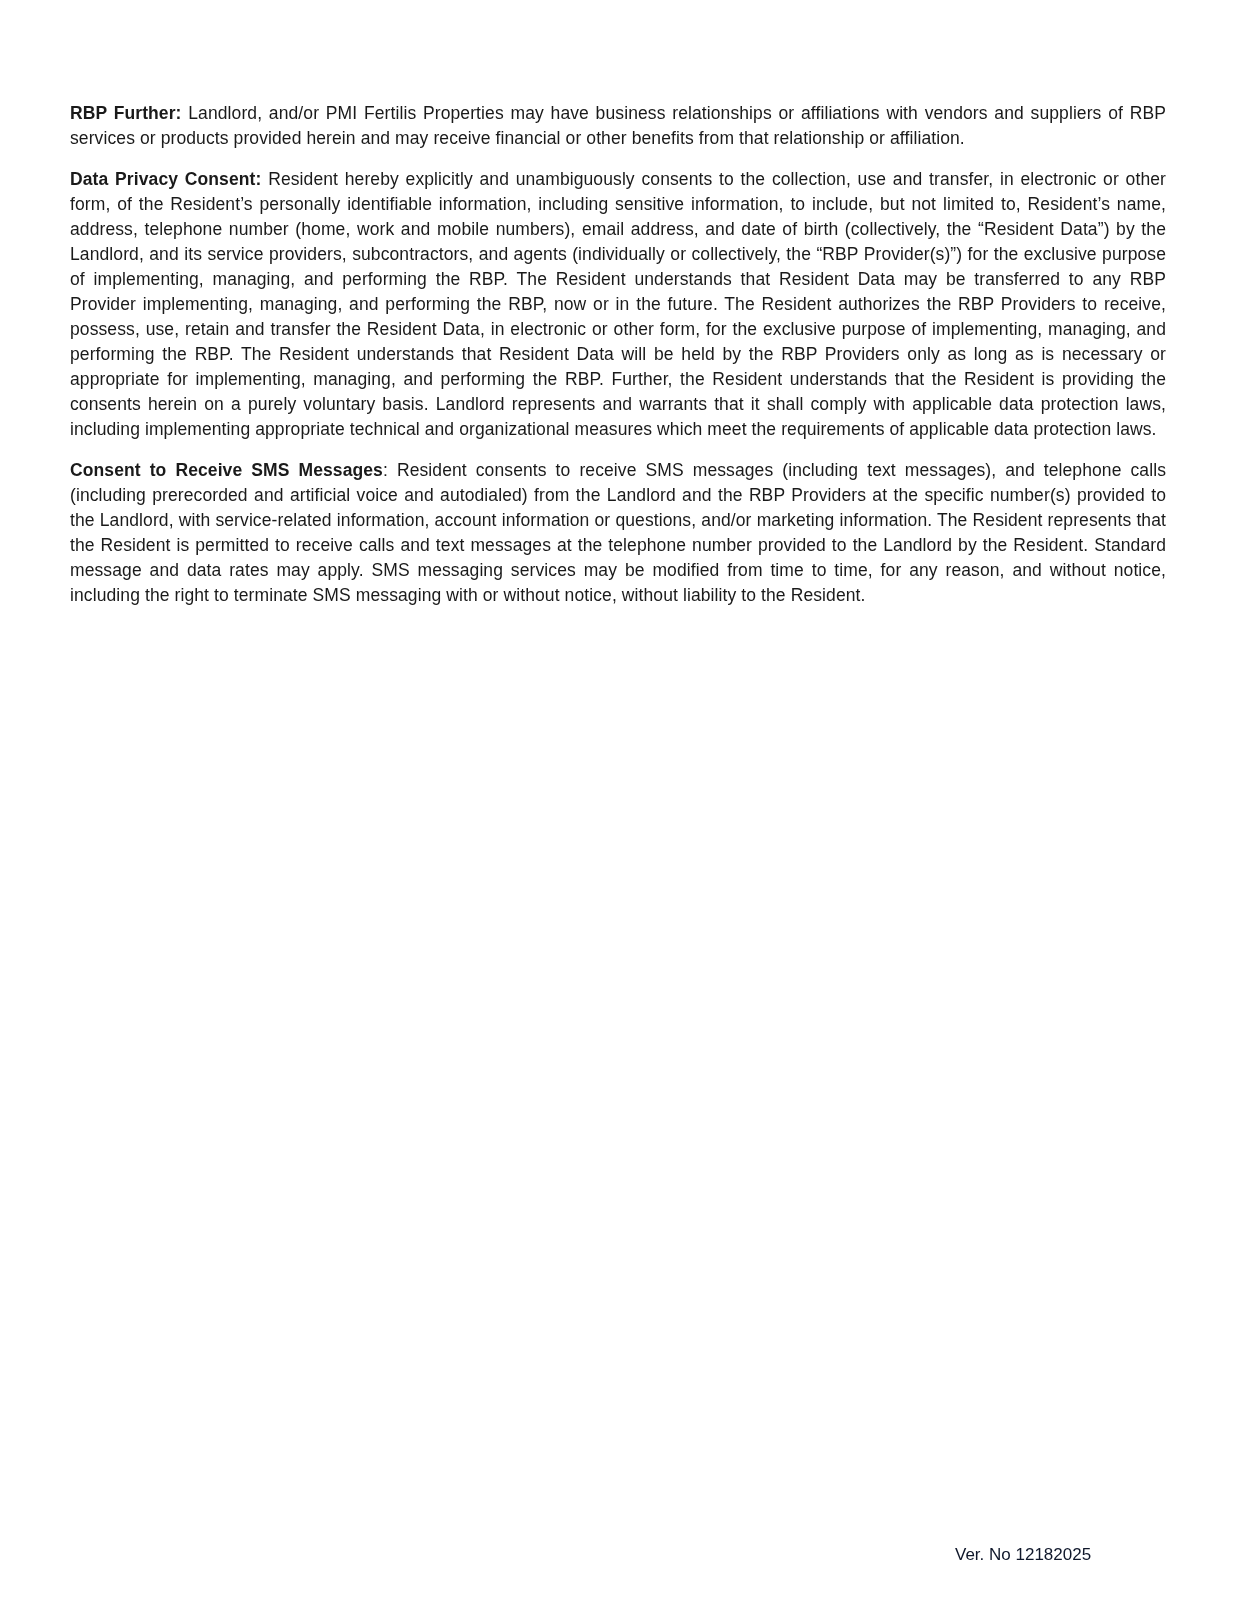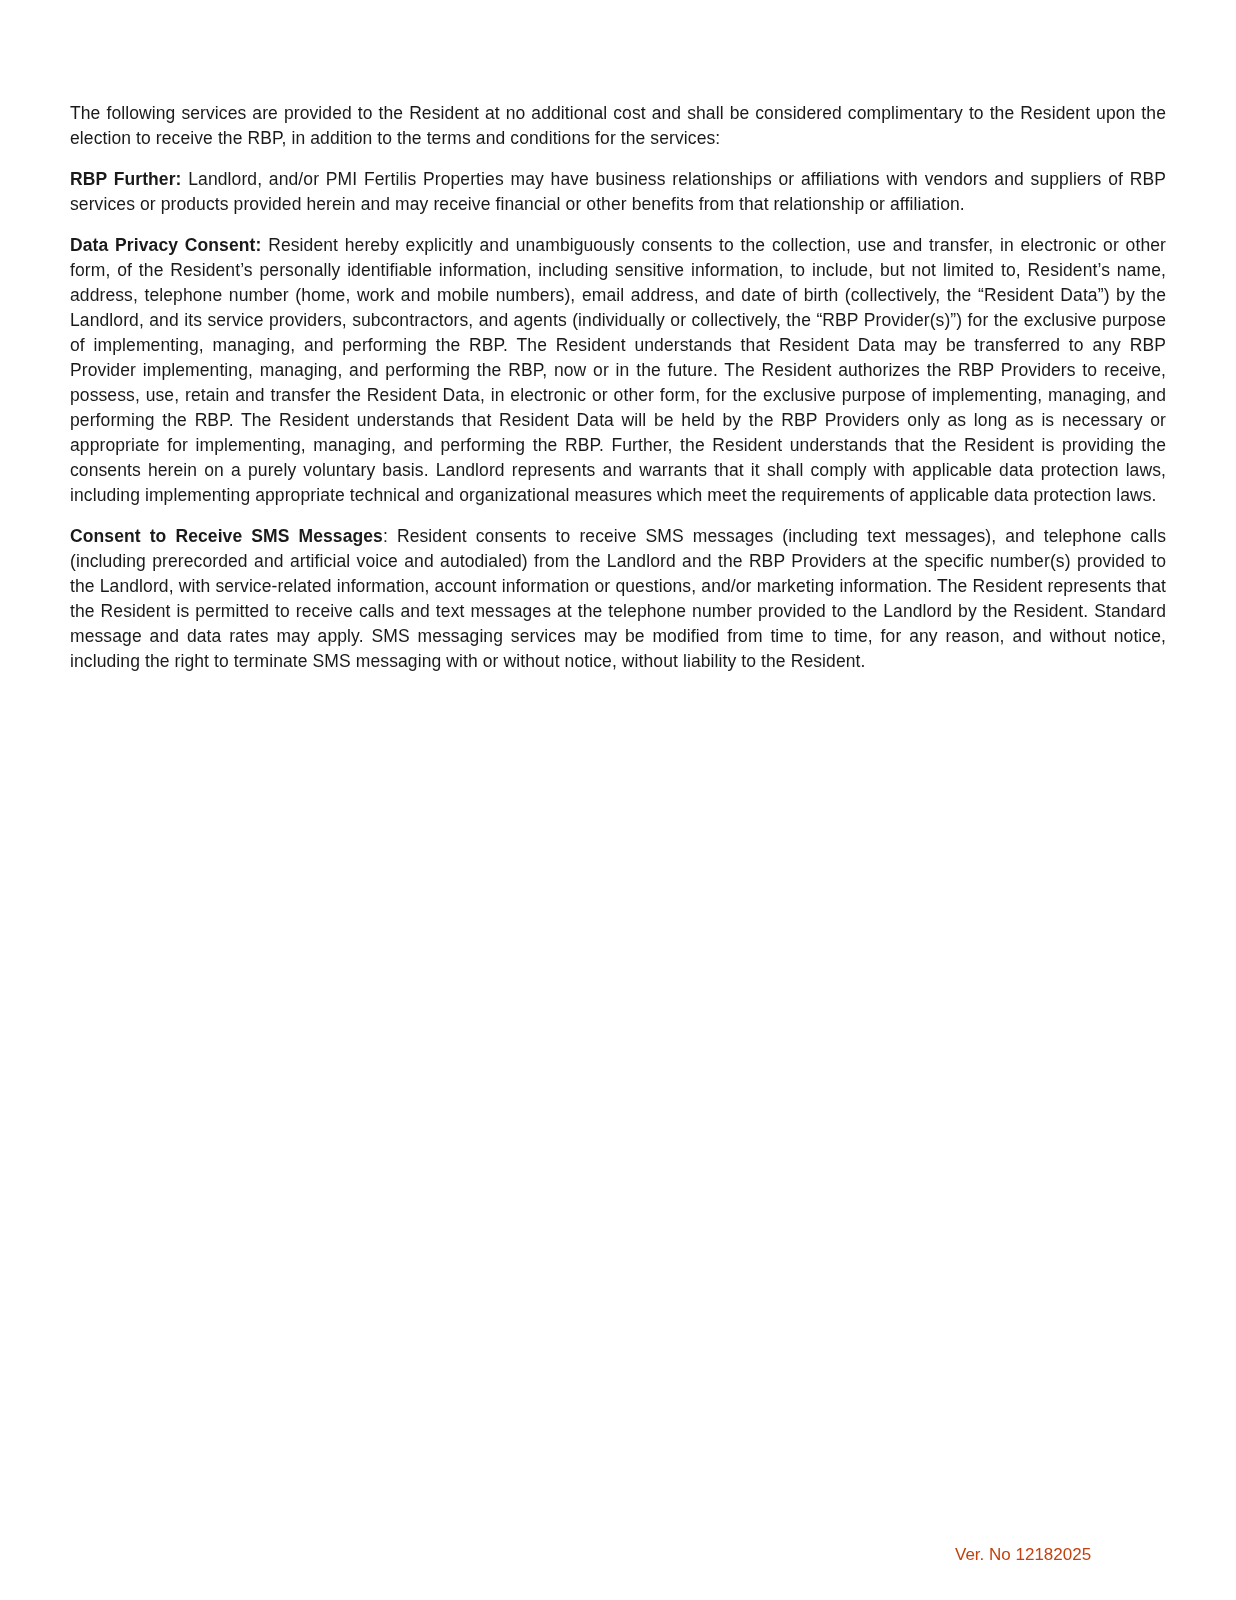--- a/index.html
+++ b/index.html
@@ -30,30 +30,29 @@
   }
   p.doc-paragraph .para-heading {
     font-weight: bold;
   }
   .page-footer {
     position: absolute;
     top: 1544px;
     left: 955px;
     font-size: 17px;
     line-height: 22px;
-    color: #c2410c;
+    color: #0f172a;
     white-space: nowrap;
   }
 </style>
 </head>
 <body>
 
 <div class="page-content">
 
-  <p class="doc-paragraph">The following services are provided to the Resident at no additional cost and shall be considered complimentary to the Resident upon the election to receive the RBP, in addition to the terms and conditions for the services:</p>
 
   <p class="doc-paragraph">
     <span class="para-heading">RBP Further:</span><span> Landlord, and/or PMI Fertilis Properties may have business relationships or affiliations with vendors and suppliers of RBP services or products provided herein and may receive financial or other benefits from that relationship or affiliation.</span>
   </p>
 
   <p class="doc-paragraph">
     <span class="para-heading">Data Privacy Consent:</span><span> Resident hereby explicitly and unambiguously consents to the collection, use and transfer, in electronic or other form, of the Resident’s personally identifiable information, including sensitive information, to include, but not limited to, Resident’s name, address, telephone number (home, work and mobile numbers), email address, and date of birth (collectively, the “Resident Data”) by the Landlord, and its service providers, subcontractors, and agents (individually or collectively, the “RBP Provider(s)”) for the exclusive purpose of implementing, managing, and performing the RBP. The Resident understands that Resident Data may be transferred to any RBP Provider implementing, managing, and performing the RBP, now or in the future. The Resident authorizes the RBP Providers to receive, possess, use, retain and transfer the Resident Data, in electronic or other form, for the exclusive purpose of implementing, managing, and performing the RBP. The Resident understands that Resident Data will be held by the RBP Providers only as long as is necessary or appropriate for implementing, managing, and performing the RBP. Further, the Resident understands that the Resident is providing the consents herein on a purely voluntary basis. Landlord represents and warrants that it shall comply with applicable data protection laws, including implementing appropriate technical and organizational measures which meet the requirements of applicable data protection laws.</span>
   </p>
 
   <p class="doc-paragraph">

